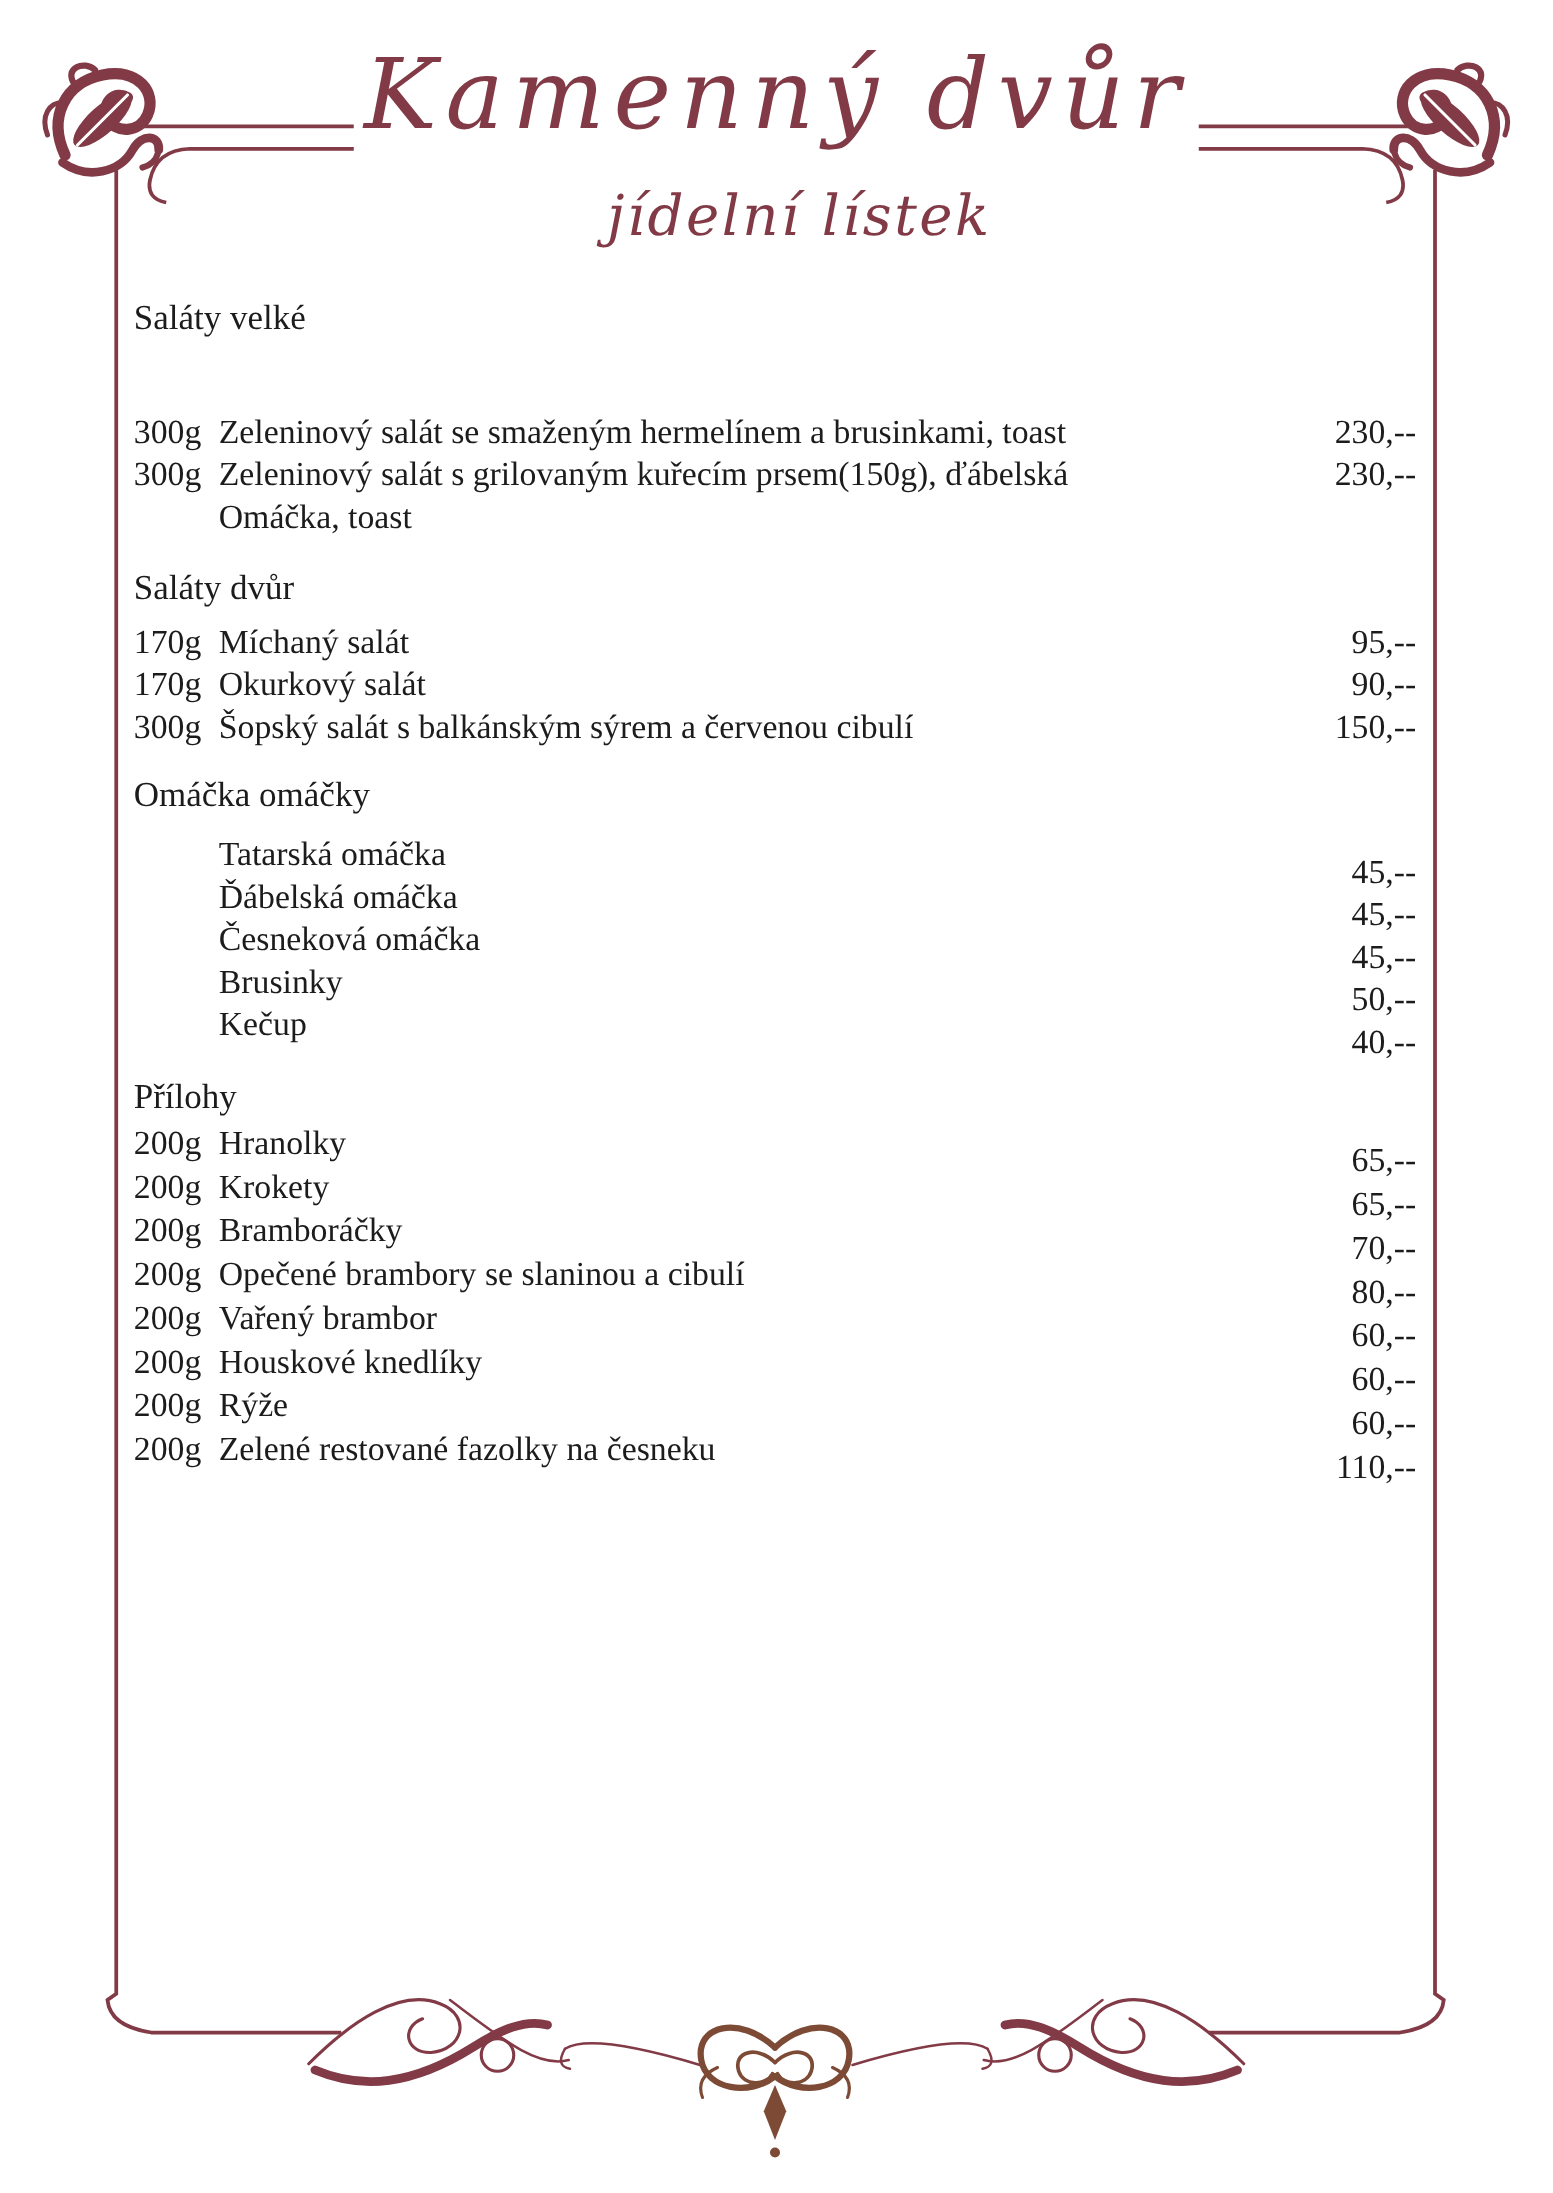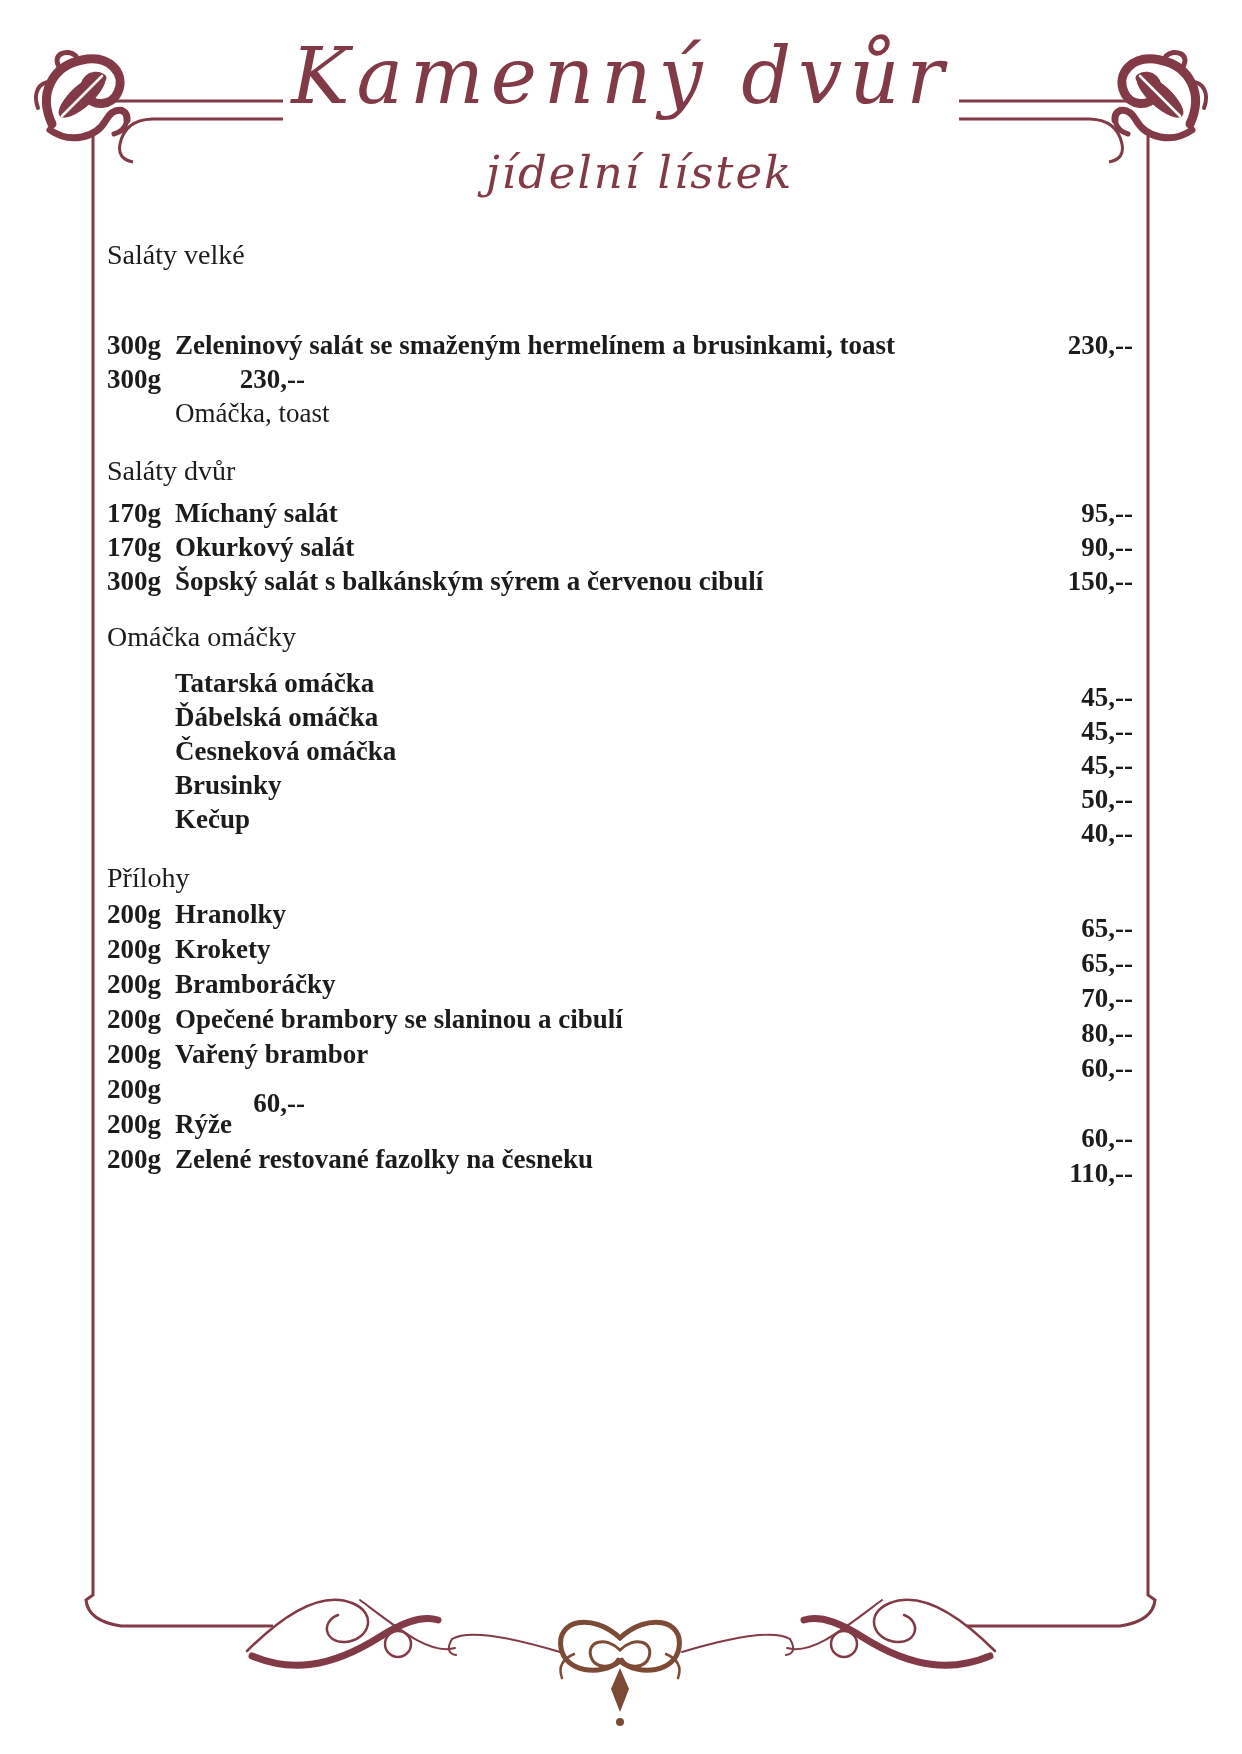--- a/index.html
+++ b/index.html
@@ -42,21 +42,21 @@
   }
   .content{
     position:absolute;left:107px;top:238px;width:1026px;
     font-size:27px;
   }
   .section-heading{
     font-weight:normal;
     font-size:28px;
     height:34px;line-height:34px;
   }
-  .row-line{display:flex;align-items:center;height:34px;font-weight:bold;}
+  .row-line{display:flex;align-items:center;height:34px;}
   .row-line2{height:34px;line-height:34px;margin-left:68px;}
   .qty{width:68px;flex:0 0 68px;}
   .nm{flex:1 1 auto;white-space:nowrap;}
   .pr{flex:0 0 130px;width:130px;text-align:right;}
   
   .sec-0 .items{margin-top:56px;}
   .sec-1{margin-top:24px;} .sec-1 .items{margin-top:8px;}
   .sec-2{margin-top:22px;} .sec-2 .items{margin-top:12px;}
   .sec-3{margin-top:25px;} .sec-3 .items{margin-top:0;}
   .sec-3 .row-line{height:35px;align-items:flex-end;}
@@ -144,20 +144,21 @@
       <div class="row-line">
         <span class="qty">300g</span>
         <span class="nm">Zeleninový salát se smaženým hermelínem a brusinkami, toast</span>
         <span class="pr">230,--</span>
       </div>
 
     </div>
           <div class="row">
       <div class="row-line">
         <span class="qty">300g</span>
+        <span class="nm">Zeleninový salát s grilovaným kuřecím prsem(150g), ďábelská</span>
         <span class="pr">230,--</span>
       </div>
       <div class="row-line2">Omáčka, toast</div>
     </div>
         </div>
     </div>
       <div class="section sec-1">
       <div class="section-heading">Saláty dvůr</div>
       <div class="items">
           <div class="row">
@@ -270,20 +271,21 @@
       <div class="row-line">
         <span class="qty">200g</span>
         <span class="nm">Vařený brambor</span>
         <span class="pr">60,--</span>
       </div>
 
     </div>
           <div class="row">
       <div class="row-line">
         <span class="qty">200g</span>
+        <span class="nm">Houskové knedlíky</span>
         <span class="pr">60,--</span>
       </div>
 
     </div>
           <div class="row">
       <div class="row-line">
         <span class="qty">200g</span>
         <span class="nm">Rýže</span>
         <span class="pr">60,--</span>
       </div>

